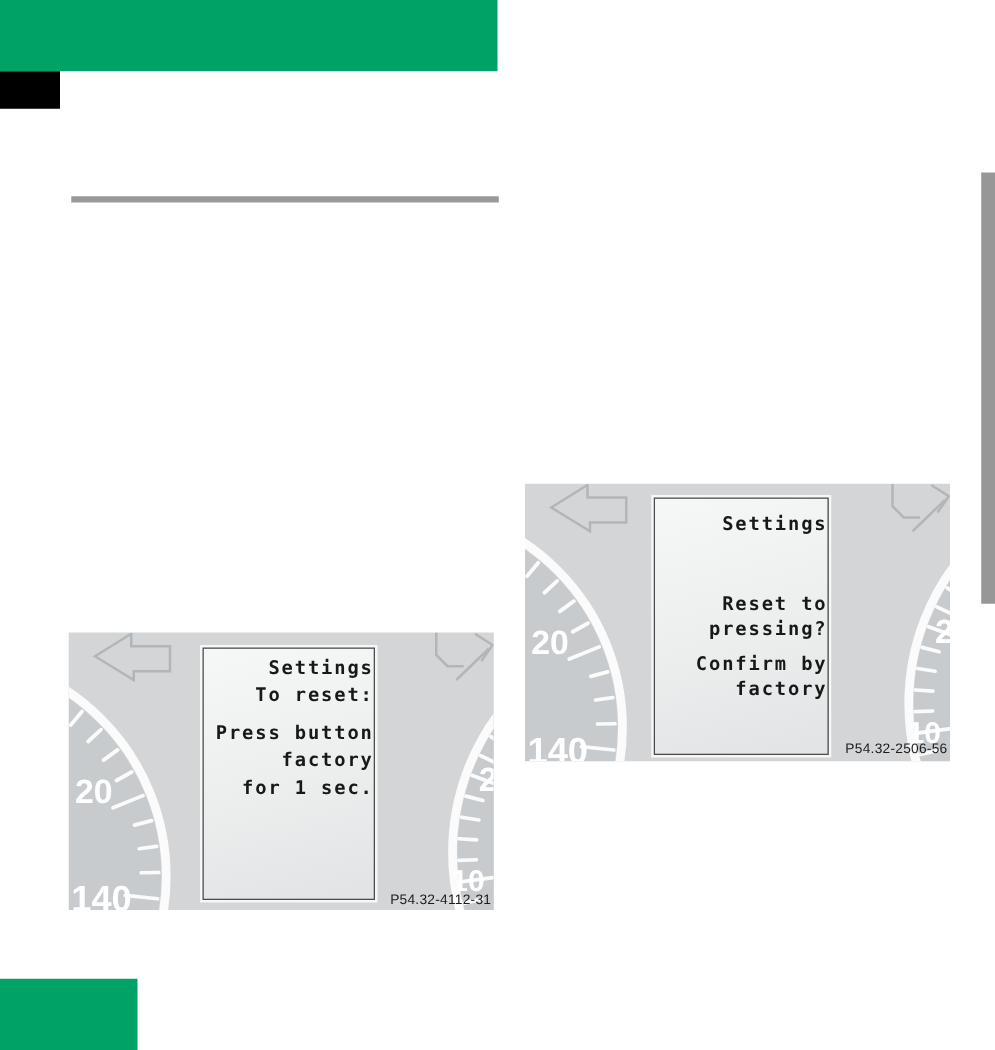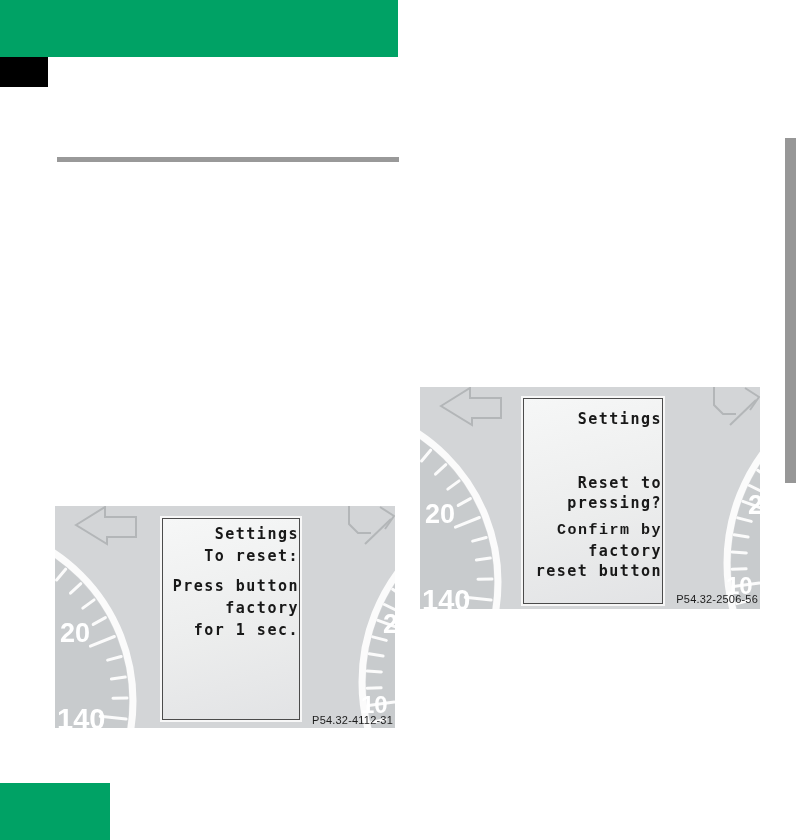--- a/index.html
+++ b/index.html
@@ -31,21 +31,21 @@
     font-family:"DejaVu Sans Mono", monospace;font-weight:bold;
     font-size:15px;letter-spacing:1.5px;
   }
   .fig1 .display{left:107px;top:12px;width:138px;height:202px;}
   .fig2 .display{left:103px;top:11px;width:140px;height:206px;}
   .dline{height:22px;line-height:22px;white-space:nowrap;overflow:hidden;}
   .fig1 .l0{margin-top:4px;}
   .fig1 .l2{margin-top:8px;}
   .fig2 .l0{margin-top:10px;}
   .fig2 .l1{margin-top:44px;}
-  .fig2 .l4{margin-top:8px;font-family:Liberation Mono, monospace;}
+  .fig2 .l4{margin-top:8px;}
   .fig2 .dline{height:20px;line-height:20px;}
 
   
   .fig-code{
     position:absolute;right:2px;bottom:2px;color:#1c1c1c;
     font-size:11px;letter-spacing:0.2px;white-space:nowrap;
   }
   .fig2 .fig-code{bottom:4px;}
 </style>
 </head>
@@ -160,18 +160,17 @@
           <path d="M325 1 L339 10 L330 23"></path>
         </g>
       </g>
     </svg>
     <div class="display">
       <div class="dline l0">Settings</div>
       <div class="dline l1">Reset to</div>
       <div class="dline l3">pressing?</div>
       <div class="dline l4">Confirm by</div>
       <div class="dline l5">factory</div>
-      <div class="dline l6">reset button</div>
     </div>
     <div class="fig-code">P54.32-2506-56</div>
   </div>
 
 </div>
 
 </body></html>

